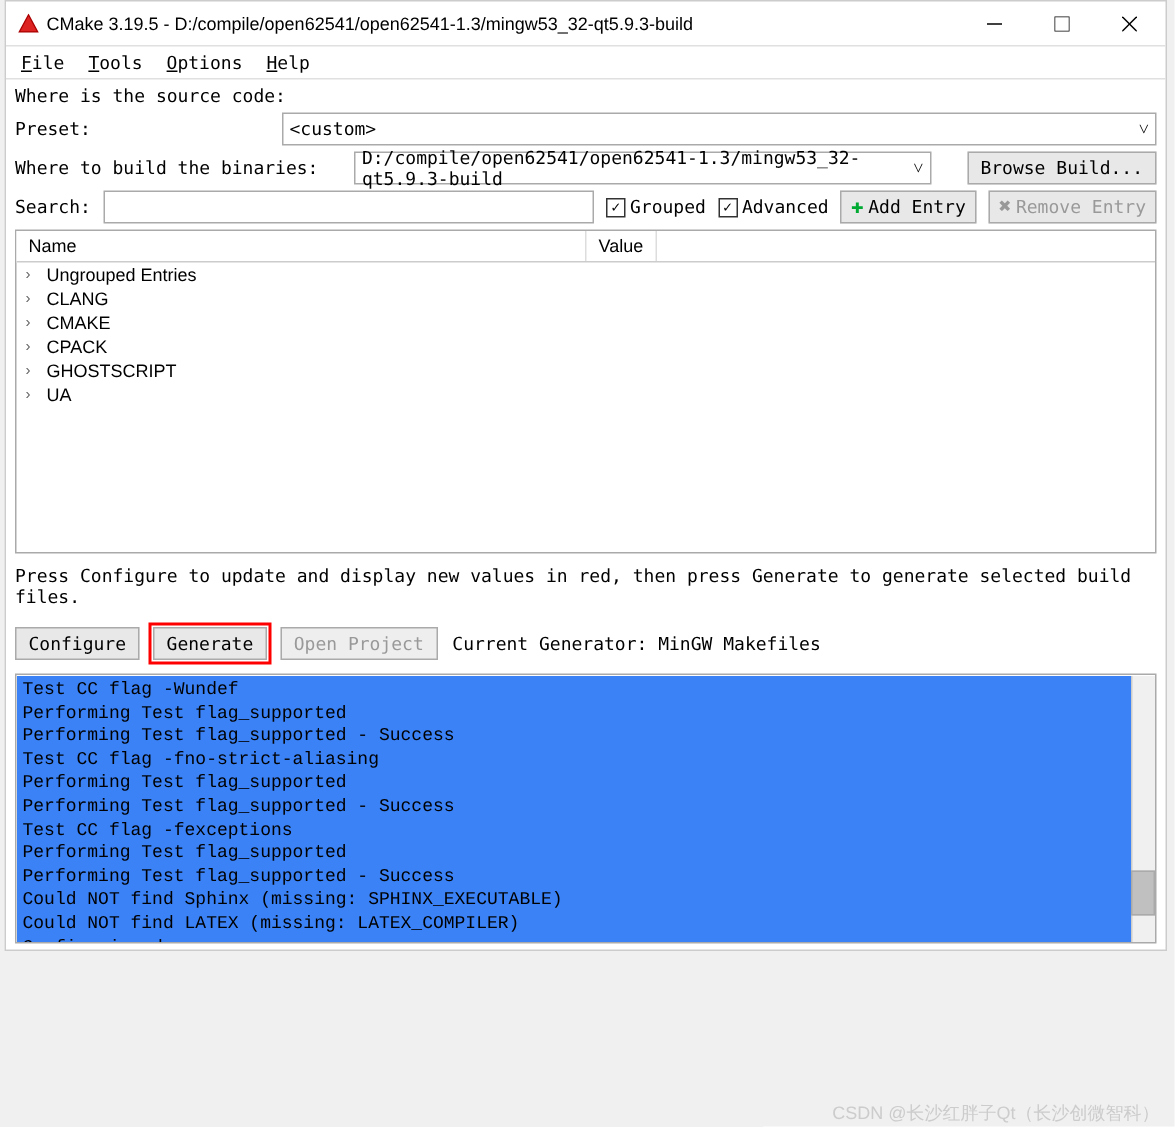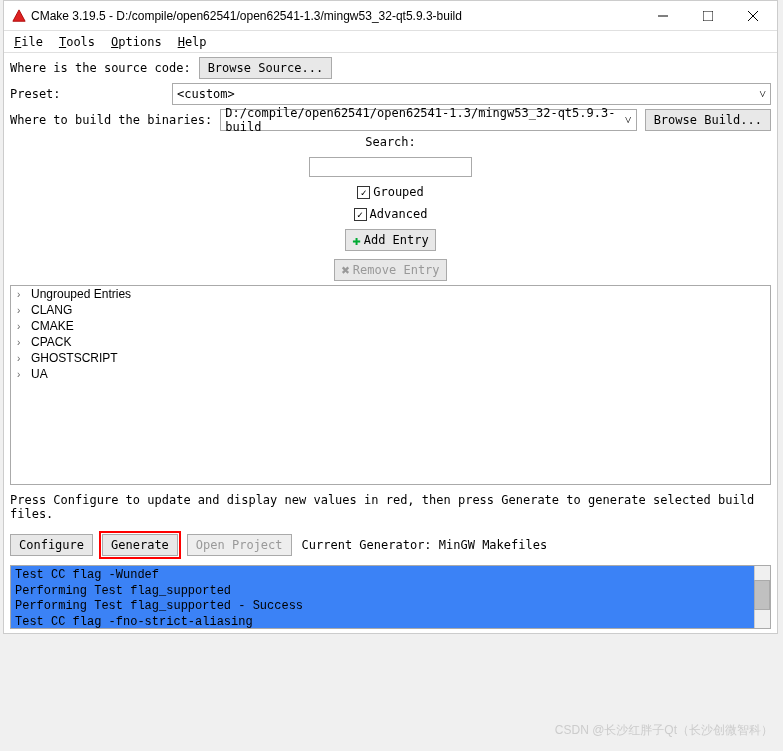--- a/index.html
+++ b/index.html
@@ -7,48 +7,48 @@
 .window { width: 775px; height: 634px; background: #fff; border: 1px solid #ccc; display: flex; flex-direction: column; margin-left: 3px; }
 .titlebar { height: 30px; display: flex; align-items: center; padding: 0 2px 0 8px; border-bottom: 1px solid #e0e0e0; }
 .titlebar-icon { width: 14px; height: 14px; margin-right: 5px; }
 .titlebar-text { flex: 1; font-size: 12px; font-family: "SimSun", sans-serif; }
 .win-controls { display: flex; }
 .win-btn { width: 45px; height: 28px; display: flex; align-items: center; justify-content: center; cursor: default; }
 .menubar { height: 22px; display: flex; align-items: center; padding: 0 6px; gap: 8px; border-bottom: 1px solid #e0e0e0; }
 .menu-item { padding: 2px 4px; text-decoration: underline; text-decoration-color: transparent; }
 .menu-item::first-letter { text-decoration: underline; }
 .content { padding: 4px 6px; display: flex; flex-direction: column; gap: 4px; flex: 1; min-height: 0; }
-.row { display: flex; align-items: center; gap: 8px; }
+.row { display: flex; align-items: center; gap: 24px; justify-content: space-between; }
 .label { font-family: monospace; font-size: 12px; white-space: nowrap; }
 .field { flex: 1; height: 22px; border: 1px solid #aaa; padding: 2px 4px; font-family: monospace; font-size: 12px; background: #fff; }
 .field-disabled { background: #f0f0f0; color: #000000; }
 .combo { flex: 1; height: 22px; border: 1px solid #aaa; padding: 2px 4px; font-family: monospace; font-size: 12px; background: #fff; display: flex; align-items: center; justify-content: space-between; }
 .btn { height: 22px; padding: 2px 8px; border: 1px solid #aaa; background: #e8e8e8; font-family: monospace; font-size: 12px; cursor: default; white-space: nowrap; }
 .btn-disabled { color: #999; background: #eee; }
-.toolbar-row { display: flex; align-items: center; gap: 8px; flex-direction: column; }
+.toolbar-row { display: flex; align-items: center; gap: 8px; }
 .chk { display: flex; align-items: center; gap: 3px; font-family: monospace; font-size: 12px; }
 .chk-box { width: 13px; height: 13px; border: 1px solid #333; display: flex; align-items: center; justify-content: center; font-size: 10px; }
 .add-btn { display: flex; align-items: center; gap: 3px; padding: 2px 6px; border: 1px solid #aaa; background: #e8e8e8; font-family: monospace; }
 .plus-icon { color: #0a3; font-weight: bold; font-size: 14px; }
 .minus-icon { color: #999; font-weight: bold; font-size: 14px; }
 .tree-container { flex: 1; border: 1px solid #aaa; background: #fff; min-height: 200px; display: flex; flex-direction: column; }
 .tree-header { display: flex; border-bottom: 1px solid #ccc; background: #fff; }
 .tree-header-col { padding: 3px 8px; font-family: sans-serif; font-size: 12px; border-right: 1px solid #ddd; }
 .tree-header-col:first-child { width: 380px; }
 .tree-body { flex: 1; overflow: auto; }
 .tree-item { display: flex; align-items: center; padding: 1px 6px; font-family: sans-serif; font-size: 12px; gap: 4px; }
 .tree-chevron { color: #666; font-size: 10px; width: 10px; }
 .hint { text-align: left; font-family: monospace; font-size: 12px; padding: 4px 0; }
 .action-row { display: flex; align-items: center; gap: 6px; padding: 2px 0; }
 .gen-highlight { border: 2px solid red; padding: 1px; display: inline-flex; }
 .gen-text { font-family: monospace; font-size: 12px; padding-left: 4px; }
 .output { border: 1px solid #aaa; background: #3b82f6; font-family: "Courier New", monospace; font-size: 12px; padding: 2px 4px; height: 180px; overflow: auto; line-height: 1.3; white-space: pre; position: relative; }
 .output-scroll { position: absolute; right: 0; top: 0; bottom: 0; width: 16px; background: #f0f0f0; border-left: 1px solid #ccc; }
 .output-thumb { position: absolute; right: 0; width: 16px; height: 30px; background: #c0c0c0; border: 1px solid #aaa; }
-.watermark { position: absolute; bottom: 12px; right: 10px; color: #ccc; font-size: 12px; font-family: sans-serif; }
+.watermark { position: absolute; bottom: 0; right: 10px; color: #ccc; font-size: 12px; font-family: sans-serif; }
 </style>
 </head>
 <body>
 
 <div class="window">
   <div class="titlebar">
     <span class="titlebar-icon">
       <svg viewBox="0 0 16 16">
           <polygon points="8,1 15,14 1,14" fill="#d22" stroke="#a00"></polygon>
         </svg>
@@ -77,21 +77,20 @@
   <div class="menubar">
     <span class="menu-item">File</span>
     <span class="menu-item">Tools</span>
     <span class="menu-item">Options</span>
     <span class="menu-item">Help</span>
   </div>
 
   <div class="content">
     <div class="row">
       <span class="label">Where is the source code:</span>
-      <button class="btn">Browse Source...</button>
     </div>
 
     <div class="row">
       <span class="label" style="width:154px">Preset:</span>
       <div class="combo field-disabled">
         <span>&lt;custom&gt;</span>
         <span>˅</span>
       </div>
     </div>
 
@@ -119,20 +118,24 @@
           <span class="plus-icon">✚</span>
           <span>Add Entry</span>
         </div>
       <div class="add-btn btn-disabled">
           <span class="minus-icon">✖</span>
           <span>Remove Entry</span>
         </div>
     </div>
 
     <div class="tree-container">
+      <div class="tree-header">
+        <div class="tree-header-col">Name</div>
+        <div class="tree-header-col">Value</div>
+      </div>
       <div class="tree-body" id="tree-body">
           <div class="tree-item">
             <span class="tree-chevron">›</span>
             <span>Ungrouped Entries</span>
           </div>
           <div class="tree-item">
             <span class="tree-chevron">›</span>
             <span>CLANG</span>
           </div>
           <div class="tree-item">

